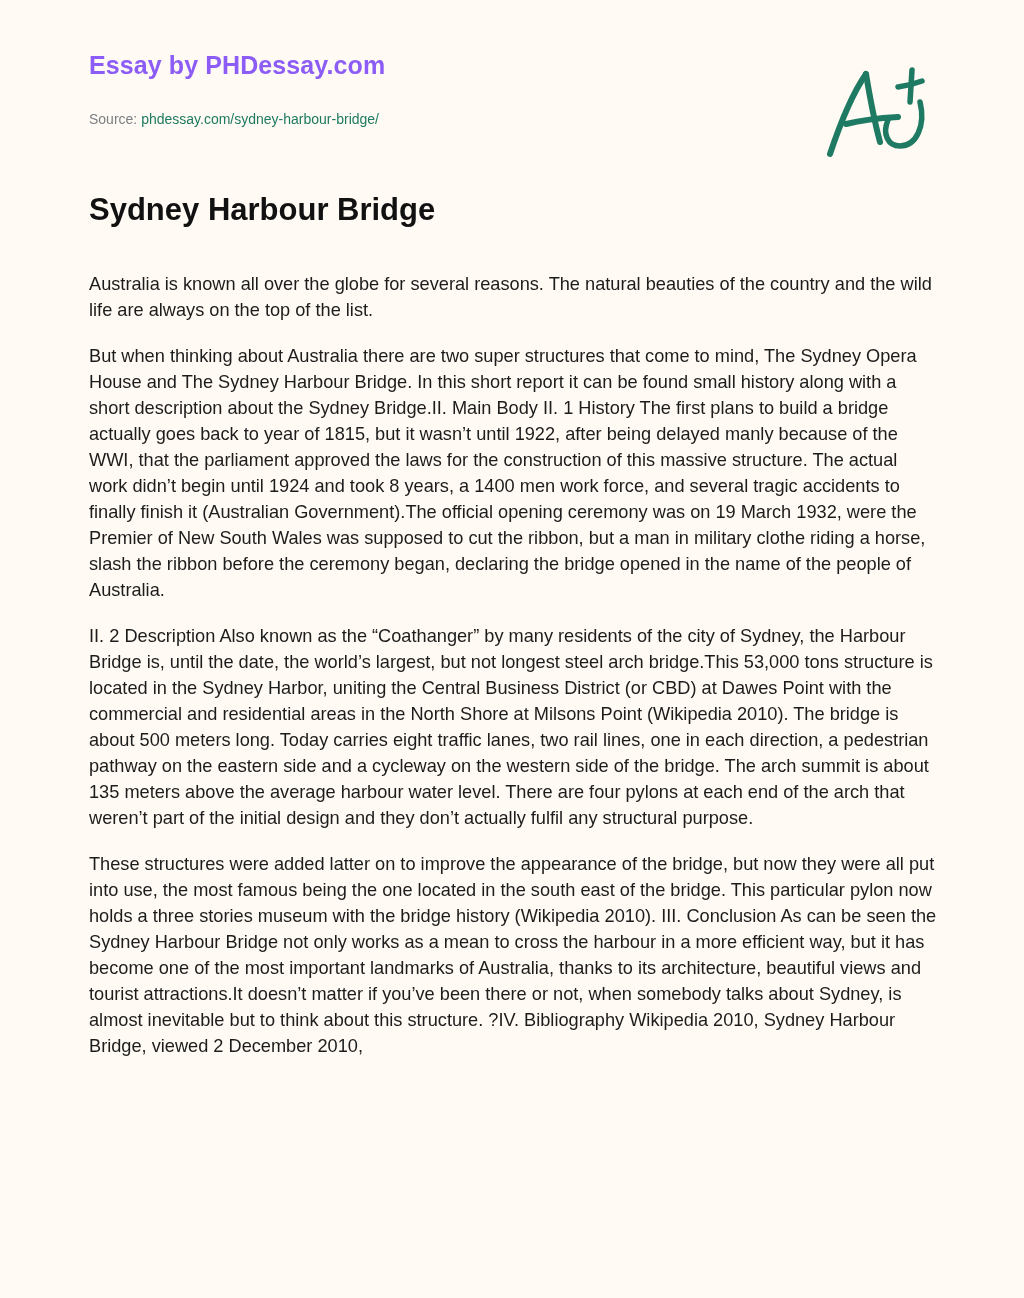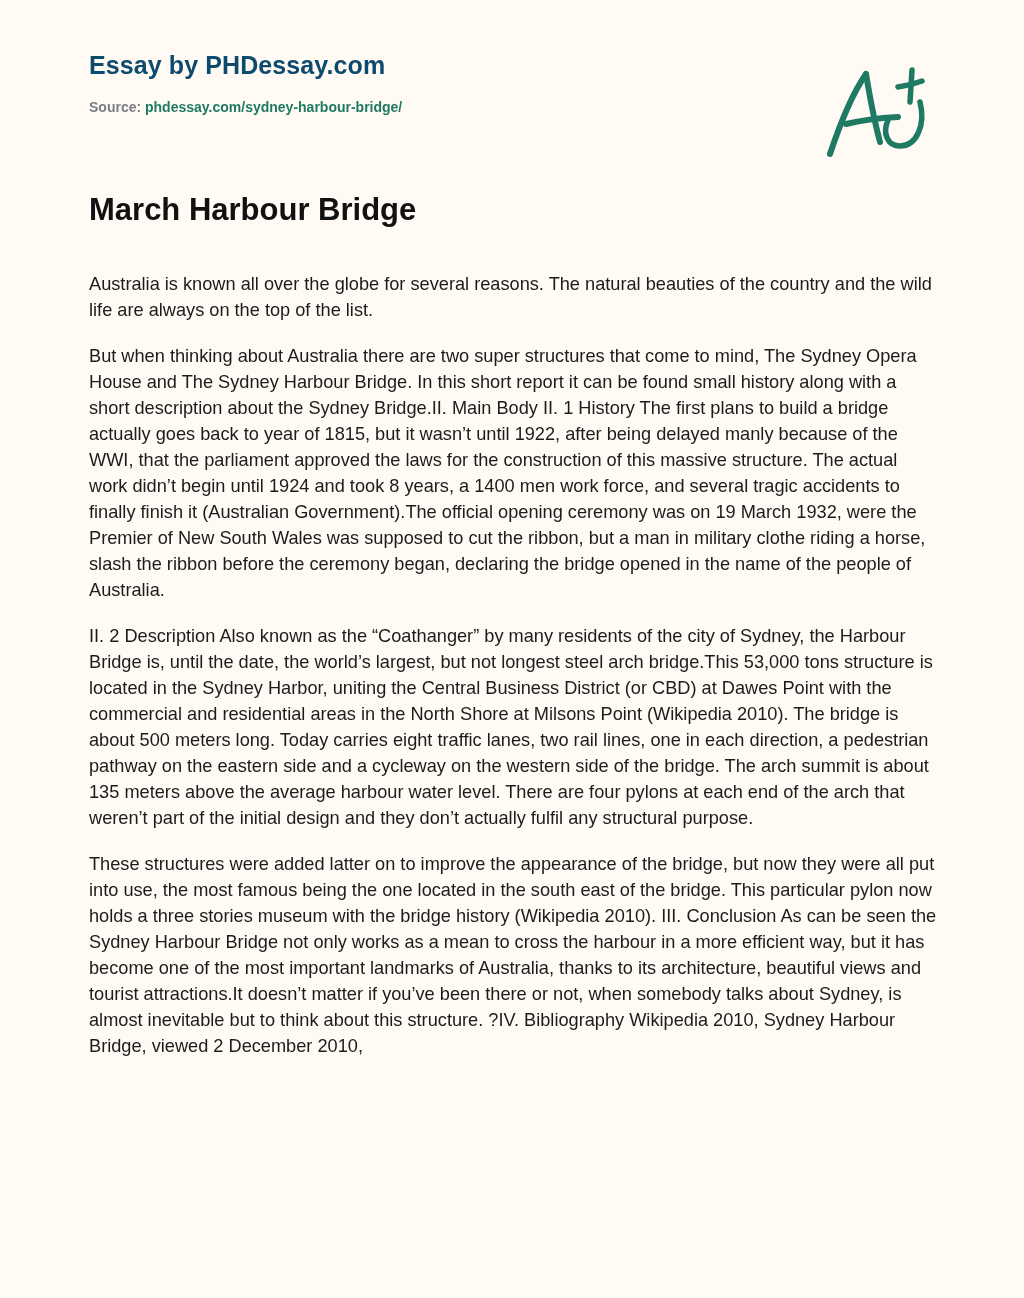--- a/index.html
+++ b/index.html
@@ -17,31 +17,30 @@
     }
     .header {
       position: absolute;
       left: 89px;
       top: 48px;
       width: 700px;
     }
     .site-title {
       font-size: 25px;
       font-weight: 700;
-      color: #0c4a6e;
+      color: #8b5cf6;
       margin: 0;
       line-height: 34px;
       letter-spacing: 0.1px;
     }
     .source-line {
-      margin-top: 16px;
+      margin-top: 28px;
       font-size: 14px;
       line-height: 18px;
       color: #7a7f85;
-      font-weight: bold;
     }
     .source-line a {
       color: #1e7a62;
       text-decoration: none;
     }
     .logo {
       position: absolute;
       left: 822px;
       top: 62px;
       width: 110px;
@@ -90,20 +89,20 @@
     <path d="M24 62 C 40 58, 58 56, 76 55" stroke-width="6"></path>
 
     <path d="M90 8 L 88 40" stroke-width="5.5"></path>
 
     <path d="M76 25 C 84 24, 92 22, 100 19" stroke-width="5.5"></path>
 
     <path d="M66 58 C 60 72, 66 84, 78 84 C 94 84, 104 64, 98 40" stroke-width="5.5"></path>
   </svg>
 </div>
 
-<h1 class="doc-title">March Harbour Bridge</h1>
+<h1 class="doc-title">Sydney Harbour Bridge</h1>
 
 <main class="content">
   <p>Australia is known all over the globe for several reasons. The natural beauties of the country and the wild life are always on the top of the list.</p>
   <p>But when thinking about Australia there are two super structures that come to mind, The Sydney Opera House and The Sydney Harbour Bridge. In this short report it can be found small history along with a short description about the Sydney Bridge.II. Main Body II. 1 History The first plans to build a bridge actually goes back to year of 1815, but it wasn’t until 1922, after being delayed manly because of the WWI, that the parliament approved the laws for the construction of this massive structure. The actual work didn’t begin until 1924 and took 8 years, a 1400 men work force, and several tragic accidents to finally finish it (Australian Government).The official opening ceremony was on 19 March 1932, were the Premier of New South Wales was supposed to cut the ribbon, but a man in military clothe riding a horse, slash the ribbon before the ceremony began, declaring the bridge opened in the name of the people of Australia.</p>
   <p>II. 2 Description Also known as the “Coathanger” by many residents of the city of Sydney, the Harbour Bridge is, until the date, the world’s largest, but not longest steel arch bridge.This 53,000 tons structure is located in the Sydney Harbor, uniting the Central Business District (or CBD) at Dawes Point with the commercial and residential areas in the North Shore at Milsons Point (Wikipedia 2010). The bridge is about 500 meters long. Today carries eight traffic lanes, two rail lines, one in each direction, a pedestrian pathway on the eastern side and a cycleway on the western side of the bridge. The arch summit is about 135 meters above the average harbour water level. There are four pylons at each end of the arch that weren’t part of the initial design and they don’t actually fulfil any structural purpose.</p>
   <p>These structures were added latter on to improve the appearance of the bridge, but now they were all put into use, the most famous being the one located in the south east of the bridge. This particular pylon now holds a three stories museum with the bridge history (Wikipedia 2010). III. Conclusion As can be seen the Sydney Harbour Bridge not only works as a mean to cross the harbour in a more efficient way, but it has become one of the most important landmarks of Australia, thanks to its architecture, beautiful views and tourist attractions.It doesn’t matter if you’ve been there or not, when somebody talks about Sydney, is almost inevitable but to think about this structure. ?IV. Bibliography Wikipedia 2010, Sydney Harbour Bridge, viewed 2 December 2010,</p>
 </main>
 
 </body></html>

